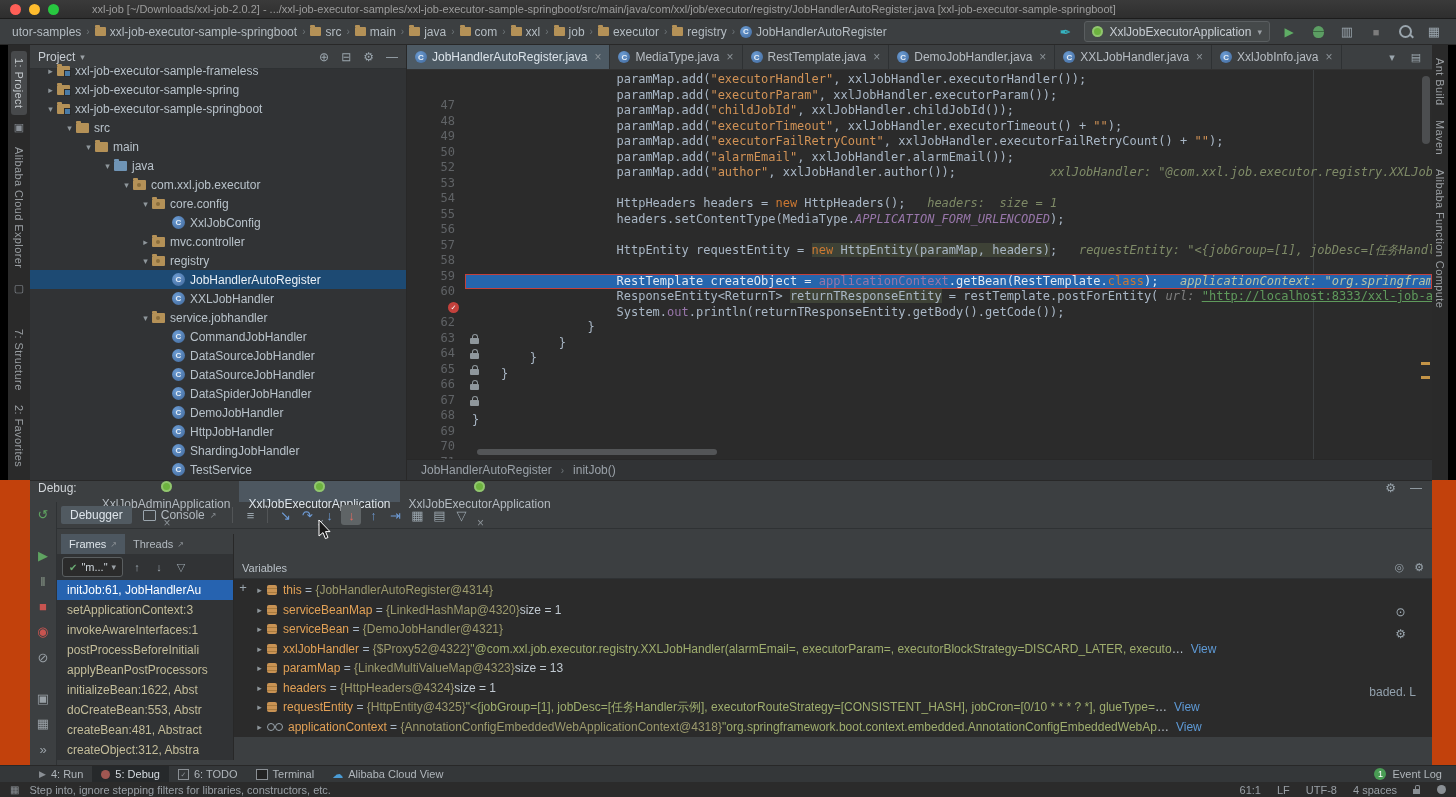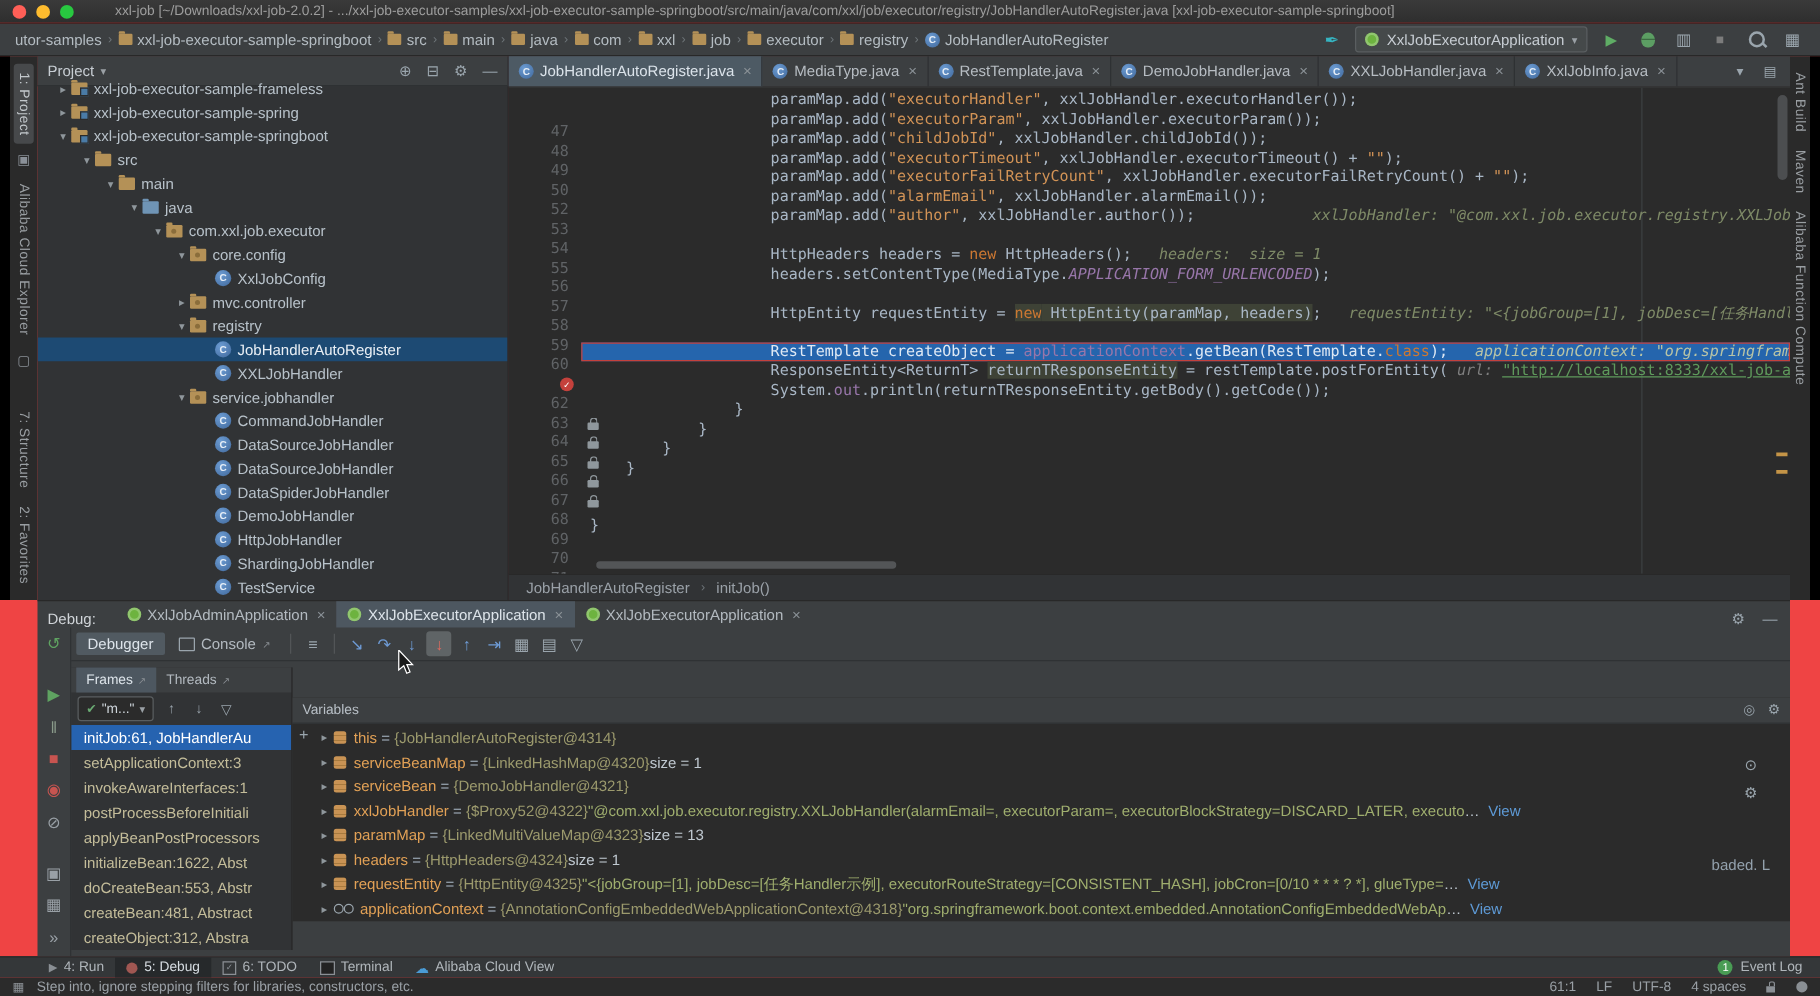--- a/index.html
+++ b/index.html
@@ -1,17 +1,17 @@
 <!DOCTYPE html>
 <html><head>
 <meta charset="utf-8">
 <style>
   html,body{margin:0;padding:0;background:#000;}
   body{width:1456px;height:797px;overflow:hidden;font-family:"Liberation Sans",sans-serif;-webkit-font-smoothing:antialiased;}
-  .app{position:relative;width:1456px;height:797px;background:#ef4444;overflow:hidden;}
+  .app{position:relative;width:1456px;height:797px;background:#c2410c;overflow:hidden;}
 
   
   .titlebar{height:19px;background:linear-gradient(#3a3a3a,#2e2e2e);display:flex;align-items:center;position:relative;border-bottom:1px solid #1c1c1c;box-sizing:border-box;}
   .lights{display:flex;gap:8px;margin-left:10px;}
   .light{width:11px;height:11px;border-radius:50%;}
   .light.r{background:#ff5f57}.light.y{background:#febc2e}.light.g{background:#28c840}
   .wtitle{position:absolute;left:92px;right:40px;font-size:11px;color:#9d9d9d;white-space:nowrap;overflow:hidden;text-overflow:ellipsis;}
 
   
   .navbar{height:26px;background:#3c3f41;border-bottom:1px solid #282828;display:flex;align-items:center;padding-left:10px;box-sizing:border-box;}
@@ -92,23 +92,23 @@
   .cline.exec .ctx{background:#2565ad;outline:1px solid #c4413c;outline-offset:-1px;color:#dfe9f4;}
   .cline.exec .tk-h{color:#b8c4a6;}
   .cline.exec .tk-f{color:#c9acе3;}
   .hscroll{position:absolute;bottom:4px;left:70px;width:240px;height:6px;border-radius:3px;background:#5a5d5f;opacity:.85;}
   .vscroll{position:absolute;right:2px;top:6px;width:8px;height:68px;border-radius:4px;background:#55585a;opacity:.8;}
   .smark{position:absolute;right:2px;width:9px;height:3px;background:#c49447;}
   .ecrumbs{height:20px;flex:none;background:#313335;border-top:1px solid #282828;display:flex;align-items:center;gap:6px;padding-left:14px;font-size:12px;color:#9aa1a8;}
 
   
   .debug{height:285px;background:#3c3f41;border-top:1px solid #282828;display:flex;flex-direction:column;box-sizing:border-box;margin:0 24px 0 30px;position:relative;}
-  .dheader{height:21px;flex:none;display:flex;align-items:flex-end;padding-left:8px;font-size:12px;color:#d0d4d8;}
+  .dheader{height:21px;flex:none;display:flex;align-items:flex-start;padding-left:8px;font-size:12px;color:#d0d4d8;}
   .stabs{display:flex;margin-left:16px;height:100%;}
-  .stab{display:flex;align-items:center;gap:5px;padding:0 9px;font-size:12px;color:#b3bac0;cursor:default;}
+  .stab{display:flex;align-items:center;gap:5px;padding:0 9px;font-size:12px;color:#b3bac0;cursor:default;flex-direction:column;}
   .stab.sel{background:#4d5760;color:#dde4ea;}
   .dh-right{margin-left:auto;display:flex;gap:14px;padding-right:10px;color:#9aa5ad;}
   .dbody{flex:1;display:flex;min-height:0;}
   .actioncol{width:26px;flex:none;border-right:1px solid #2f3234;display:flex;flex-direction:column;align-items:center;padding-top:3px;}
   .actioncol .gi{width:20px;height:20px;margin-bottom:6px;}
   .dright{flex:1;display:flex;flex-direction:column;min-width:0;}
   .dtoolbar{height:26px;flex:none;display:flex;align-items:center;border-bottom:1px solid #2f3234;padding-left:4px;gap:2px;}
   .vtab{display:flex;align-items:center;gap:5px;padding:2px 9px;font-size:12px;color:#b3bac0;border-radius:2px;cursor:default;}
   .vtab.sel{background:#515a61;color:#dde4ea;}
   .consic{width:11px;height:9px;border:1px solid #9aa5ad;border-radius:1px;}

